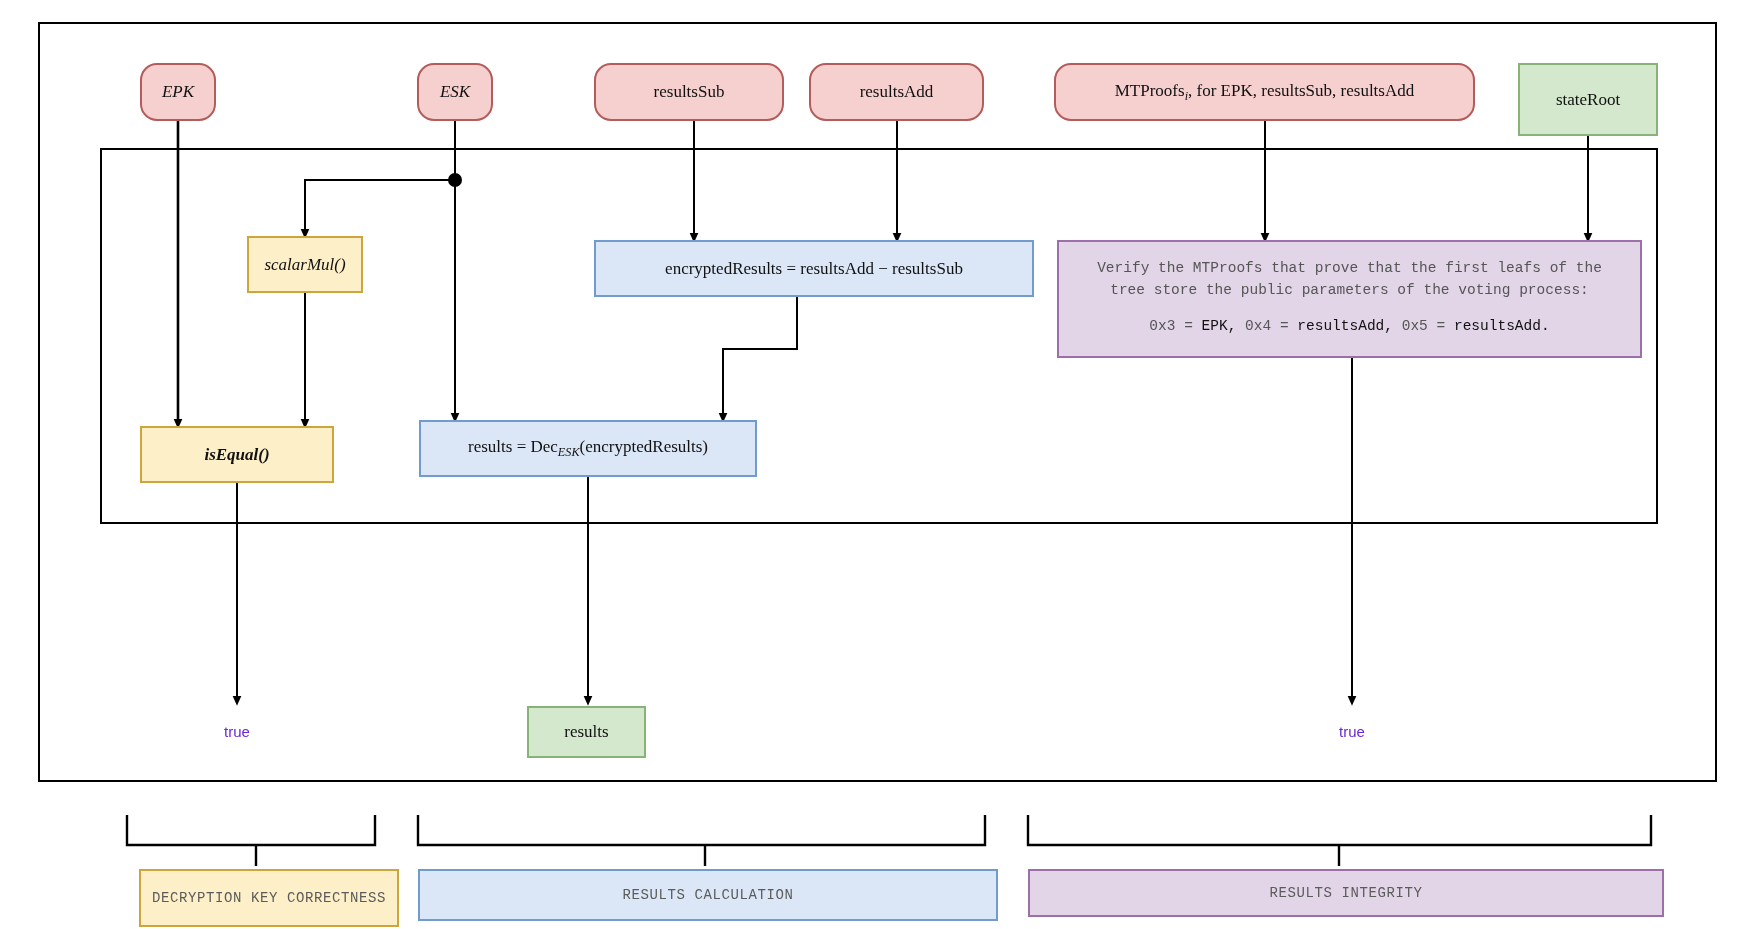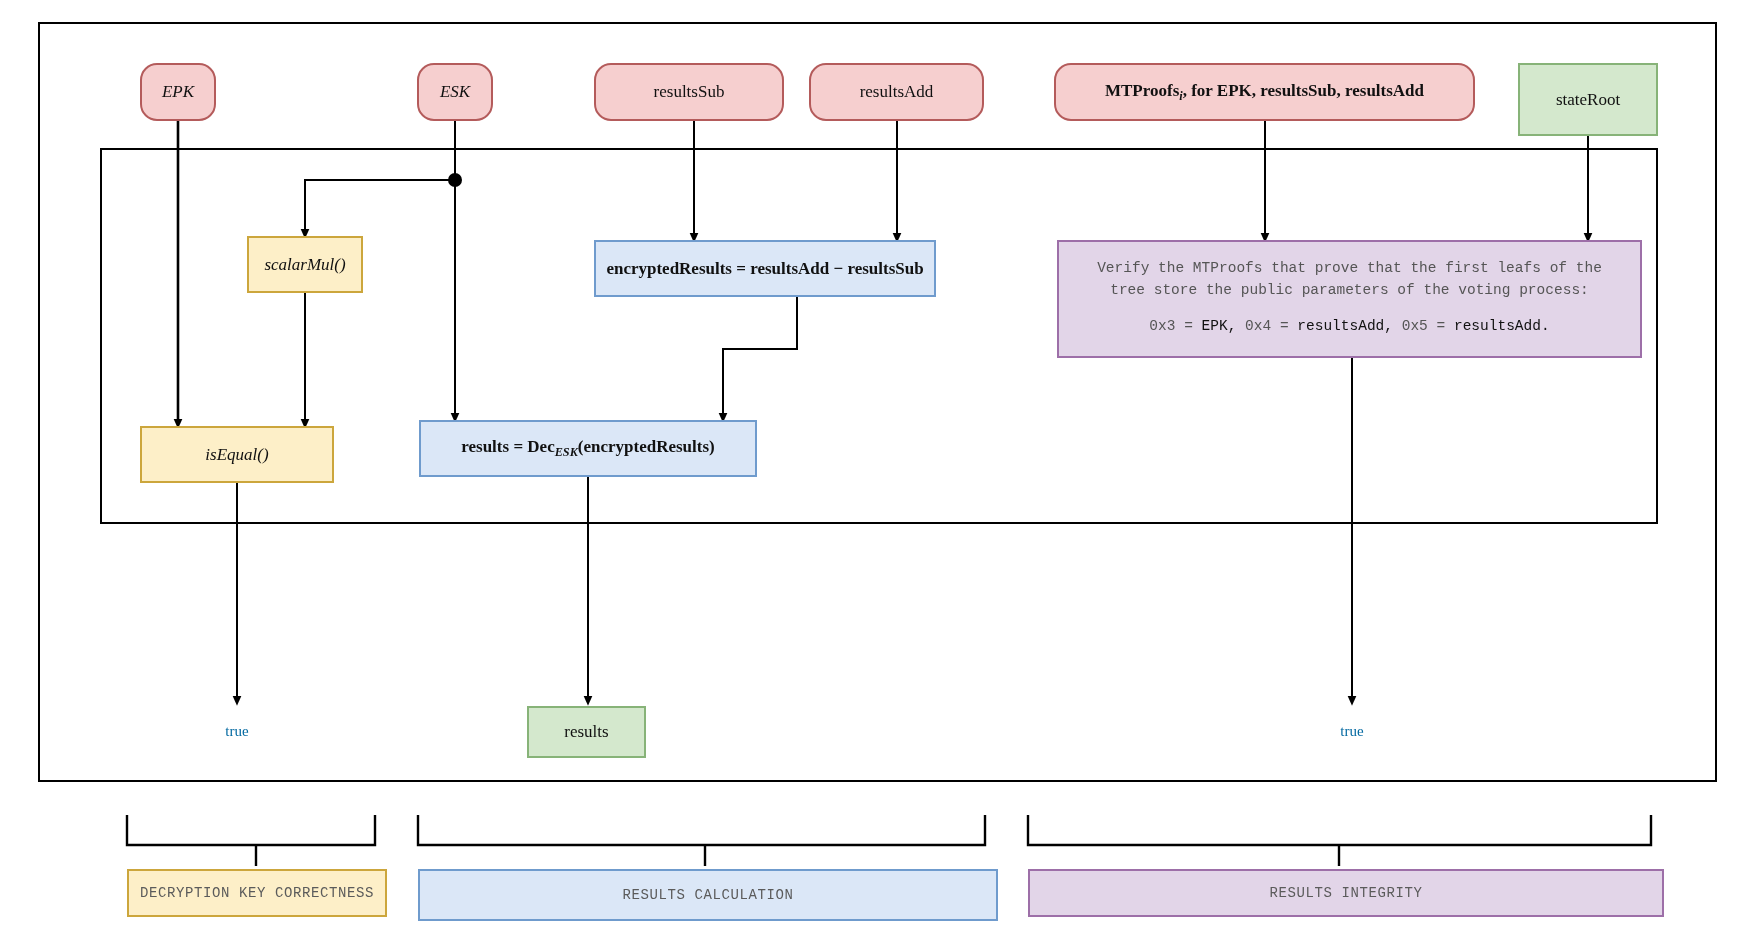--- a/index.html
+++ b/index.html
@@ -38,40 +38,40 @@
     line-height: 1.25;
   }
   .node.pink   { background: #f6cfcf; border-color: #b45b5b; border-radius: 17px; }
   .node.green  { background: #d4e8cd; border-color: #87b378; }
   .node.yellow { background: #fdefc8; border-color: #cca63c; }
   .node.blue   { background: #dbe7f7; border-color: #6f9bcd; }
   .node.purple { background: #e2d5e8; border-color: #9d6fa8; }
 
   .italic   { font-style: italic; }
 
-  .mathline { white-space: nowrap; font-weight: bold; }
+  .mathline { white-space: nowrap; }
   sub.mi { font-style: italic; font-size: 0.72em; }
 
   .verify-box {
     display: block;
     padding: 10px 14px 12px 14px;
     font-family: "Liberation Mono", monospace;
     font-size: 14.5px;
     color: #555555;
     line-height: 1.5;
     text-align: center;
   }
   .verify-box .l3 { margin-top: 14px; }
   .verify-box b { color: #111111; font-weight: normal; }
 
   .plainlabel {
     position: absolute;
-    font-family: Liberation Serif, serif;
+    font-family: Liberation Sans, sans-serif;
     font-size: 15px;
-    color: #0369a1;
+    color: #6d28d9;
     text-align: center;
     white-space: nowrap;
   }
   .legend {
     position: absolute;
     box-sizing: border-box;
     display: flex;
     align-items: center;
     justify-content: center;
     font-family: "Liberation Mono", monospace;
@@ -159,53 +159,53 @@
   </div>
 
   <div class="node green" style="left:1518px; top:63px; width:140px; height:73px;">
     <span>stateRoot</span>
   </div>
 
   <div class="node yellow" style="left:247px; top:236px; width:116px; height:57px;">
     <span class="italic">scalarMul()</span>
   </div>
 
-  <div class="node blue" style="left:594px; top:240px; width:342px; height:57px;">
+  <div class="node blue" style="left:594px; top:240px; width:440px; height:57px;">
     <span class="mathline"><span>encryptedResults</span>&nbsp;<span>=</span>&nbsp;<span>resultsAdd − resultsSub</span></span>
   </div>
 
   <div class="node purple" style="left:1057px; top:240px; width:585px; height:118px;">
     <div class="verify-box">
       <div>Verify the MTProofs that prove that the first leafs of the</div>
       <div>tree store the public parameters of the voting process:</div>
       <div class="l3"><span>0x3 = </span><b>EPK,</b><span> 0x4 = </span><b>resultsAdd,</b><span> 0x5 = </span><b>resultsAdd.</b></div>
     </div>
   </div>
 
   <div class="node yellow" style="left:140px; top:426px; width:194px; height:57px;">
-    <span class="italic" style="font-weight:normal;">isEqual()</span>
+    <span class="italic" style="font-weight:bold;">isEqual()</span>
   </div>
 
   <div class="node blue" style="left:419px; top:420px; width:338px; height:57px;">
     <span class="mathline"><span>results</span>&nbsp;<span>=</span>&nbsp;<span>Dec</span><sub class="mi">ESK</sub><span>(encryptedResults)</span></span>
   </div>
 
   <div class="plainlabel" style="left:187px; top:723px; width:100px;">
     <span>true</span>
   </div>
 
   <div class="node green" style="left:527px; top:706px; width:119px; height:52px;">
     <span>results</span>
   </div>
 
   <div class="plainlabel" style="left:1302px; top:723px; width:100px;">
     <span>true</span>
   </div>
 
-  <div class="legend" style="left:127px; top:869px; width:260px; height:48px; background:#fdefc8; border-color:#cca63c;">
+  <div class="legend" style="left:139px; top:869px; width:260px; height:58px; background:#fdefc8; border-color:#cca63c;">
     <span>DECRYPTION KEY CORRECTNESS</span>
   </div>
 
   <div class="legend" style="left:418px; top:869px; width:580px; height:52px; background:#dbe7f7; border-color:#6f9bcd;">
     <span>RESULTS CALCULATION</span>
   </div>
 
   <div class="legend" style="left:1028px; top:869px; width:636px; height:48px; background:#e2d5e8; border-color:#9d6fa8;">
     <span>RESULTS INTEGRITY</span>
   </div>

